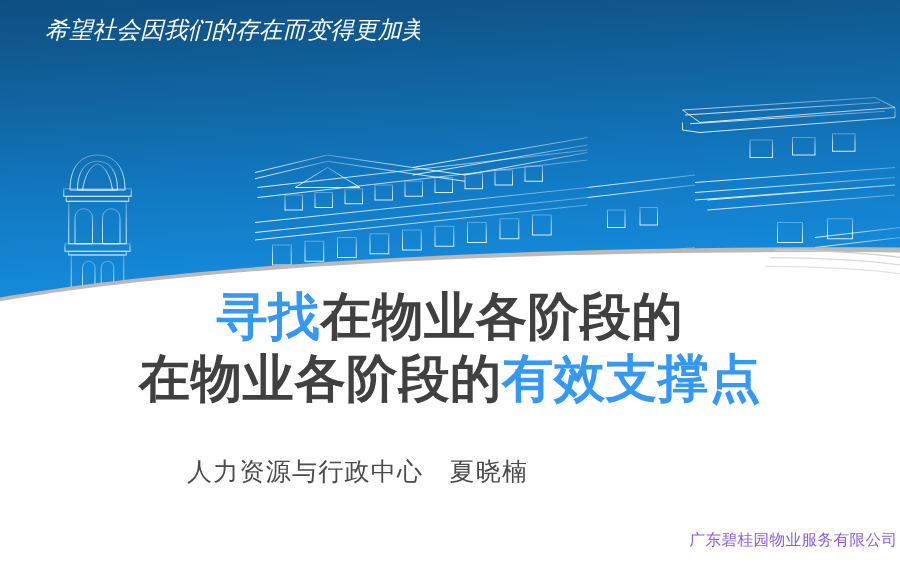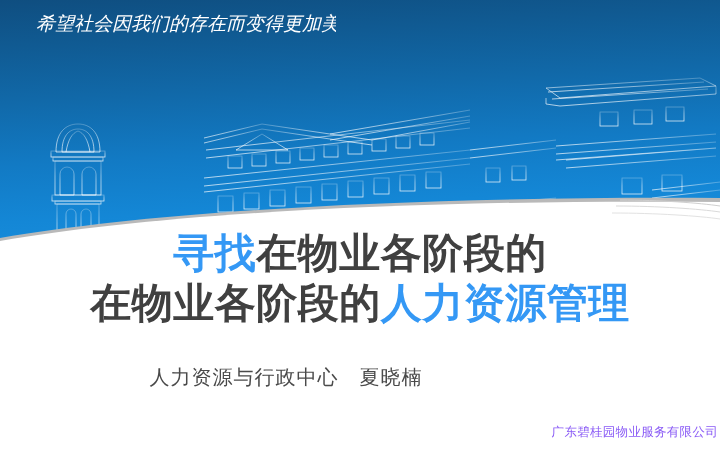--- a/index.html
+++ b/index.html
@@ -346,21 +346,21 @@
       <path d="M616 206 C 658 206, 700 209, 720 212" fill="none" stroke="#dadada" stroke-width="1"></path>
       <path d="M612 213 C 656 213, 700 216, 720 219" fill="none" stroke="#e2e2e2" stroke-width="1"></path>
     </svg>
   </div>
 
   <div class="title-area">
     <div class="title-line">
       <span class="t-blue">寻找</span><span class="t-dark">在物业各阶段的</span>
     </div>
     <div class="title-line">
-      <span class="t-dark">在物业各阶段的</span><span class="t-blue">人力资源管理</span>
+      <span class="t-dark">在物业各阶段的</span><span class="t-blue">有效支撑点</span>
     </div>
   </div>
 
   <div class="subtitle">人力资源与行政中心　夏晓楠</div>
 
   <div class="footer">广东碧桂园物业服务有限公司</div>
 
 </div>
 
 </body></html>

